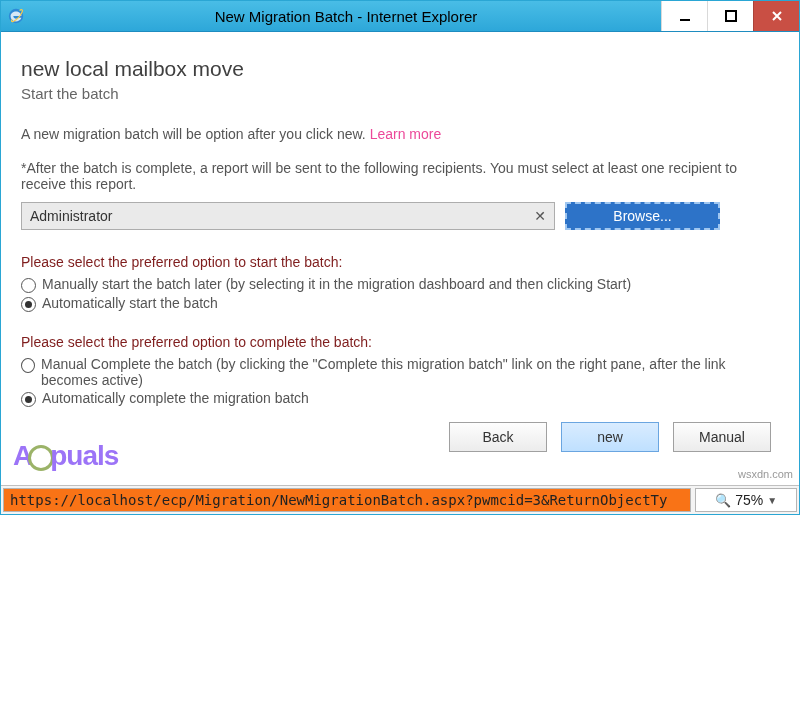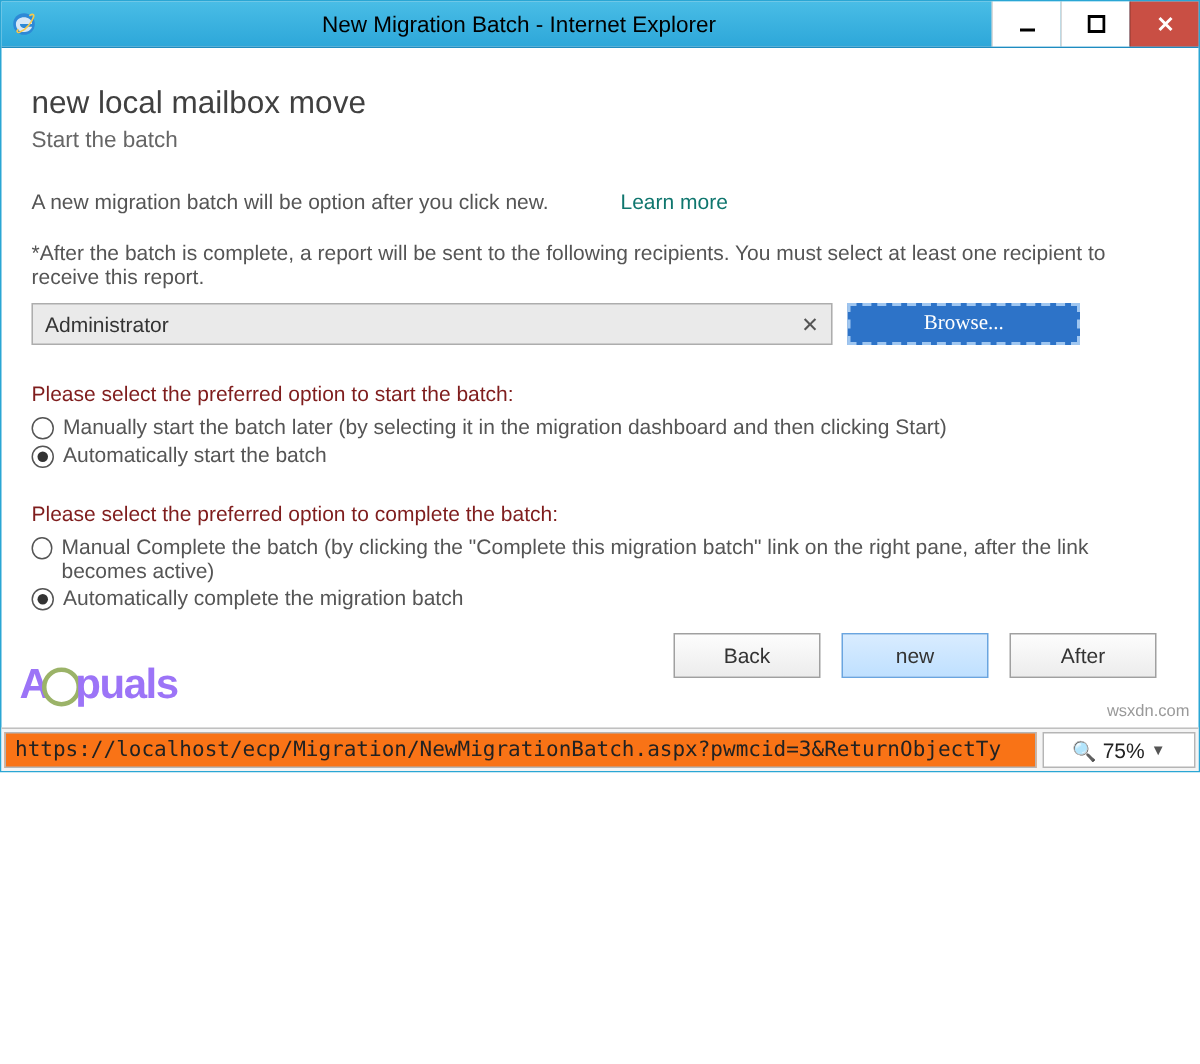--- a/index.html
+++ b/index.html
@@ -67,21 +67,21 @@
     color: #404040;
     margin: 0 0 4px 0;
   }
   .sub-heading {
     font-size: 15px;
     color: #666;
     margin: 0 0 24px 0;
   }
   .info-line { margin: 0 0 18px 0; color:#555; }
   .note { color:#555; margin: 0 0 10px 0; }
-  a.link { color: #0f766e; text-decoration: none; margin-left: 44px; }
+  a.link { color: #ec4899; text-decoration: none; }
 
   .recipient-row {
     display: flex;
     align-items: stretch;
     gap: 10px;
     margin-bottom: 24px;
   }
   .recipient-input-wrap {
     flex: 0 0 520px;
     display: flex;
@@ -107,21 +107,20 @@
     background: #2d73c8;
     color: #fff;
     border: 2px dashed #9fc6f0;
     display: flex;
     align-items: center;
     justify-content: center;
     font-size: 14px;
     height: 28px;
     box-sizing: border-box;
     cursor: pointer;
-    font-family: Liberation Serif, serif;
   }
 
   .group-title { margin: 0 0 6px 0; color:#7f1d1d; }
   .radio-row {
     display: flex;
     align-items: flex-start;
     margin: 2px 0;
     gap: 6px;
     color:#555;
   }
@@ -305,21 +304,21 @@
       <span class="radio selected">
           <span class="dot"></span>
         </span>
       <span>Automatically complete the migration batch</span>
     </div>
   </div>
 
   <div class="footer-buttons">
     <div class="btn">Back</div>
     <div class="btn primary">new</div>
-    <div class="btn">After</div>
+    <div class="btn">Manual</div>
   </div>
 
   <div class="watermark-logo">
     <span>A</span><span class="circ"></span><span>puals</span>
   </div>
   <div class="watermark-site">wsxdn.com</div>
 
   <div class="statusbar">
     <div class="url-cell">https://localhost/ecp/Migration/NewMigrationBatch.aspx?pwmcid=3&amp;ReturnObjectTy</div>
     <div class="zoom-cell">

